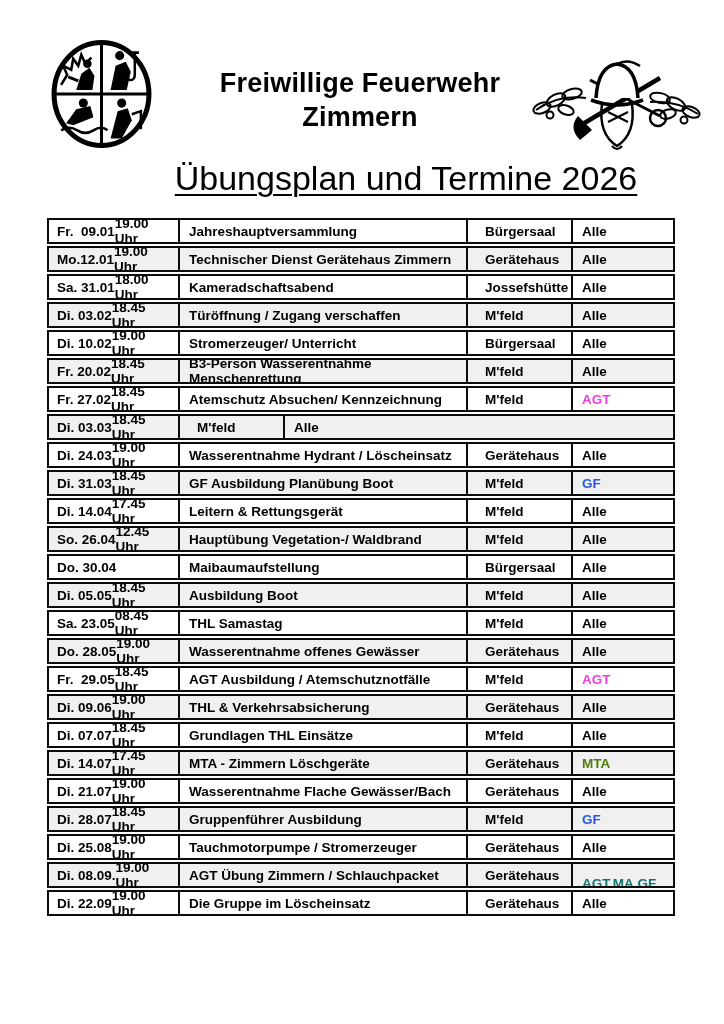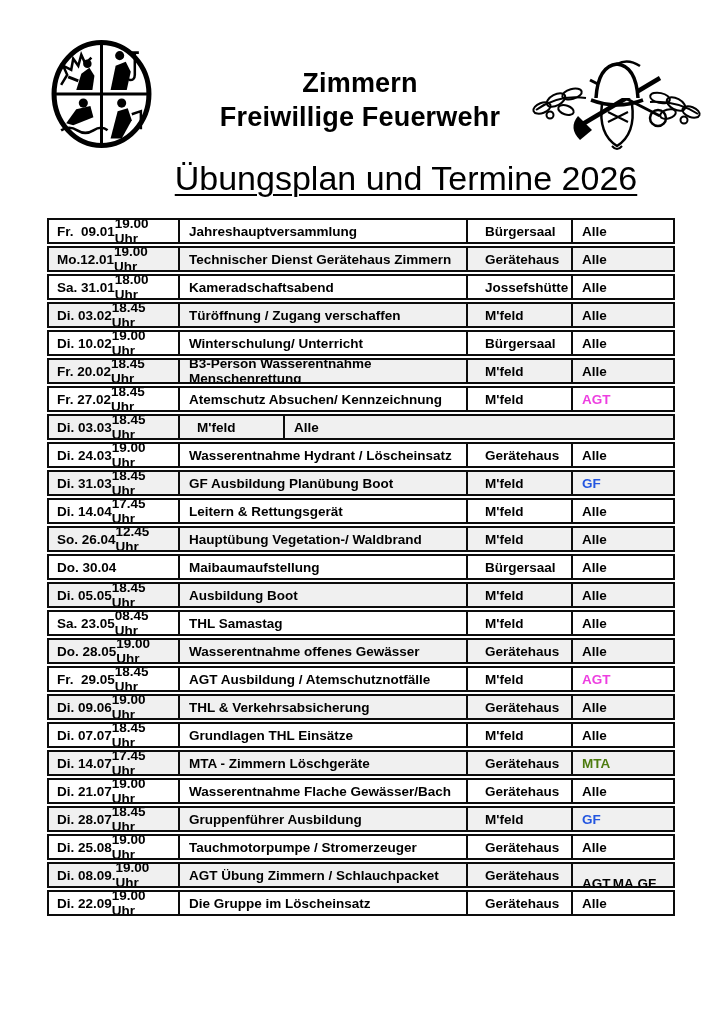--- a/index.html
+++ b/index.html
@@ -72,22 +72,22 @@
       <path d="M18,86 L28,72 L42,69 L45,80 L25,88 Z" fill="#000"></path>
       <path d="M13,93 q8,-5 16,0 q8,5 16,0 q8,-5 14,0" fill="none" stroke="#000" stroke-width="2.5"></path>
 
       <circle cx="73" cy="66" r="4.5" fill="#000"></circle>
       <path d="M62,101 L69,74 L79,71 L83,83 L73,101 Z" fill="#000"></path>
       <path d="M83,77 L92,74 L92,92" fill="none" stroke="#000" stroke-width="2.5"></path>
     </svg>
   </div>
 
   <div class="org-name">
+    <div>Freiwillige Feuerwehr</div>
     <div>Zimmern</div>
-    <div>Freiwillige Feuerwehr</div>
   </div>
 
   <div class="emblem">
     <svg viewBox="0 0 178 102" width="178" height="102" xmlns="http://www.w3.org/2000/svg" fill="none" stroke="#000">
 
       <path d="M8,58 Q30,42 58,46" stroke-width="2"></path>
       <ellipse cx="14" cy="56" rx="9" ry="5" stroke-width="2" transform="rotate(-20 14 56)"></ellipse>
       <ellipse cx="28" cy="48" rx="10" ry="5.5" stroke-width="2" transform="rotate(-28 28 48)"></ellipse>
       <ellipse cx="44" cy="42" rx="10" ry="5" stroke-width="2" transform="rotate(-15 44 42)"></ellipse>
       <ellipse cx="38" cy="58" rx="8" ry="4.5" stroke-width="2" transform="rotate(18 38 58)"></ellipse>
@@ -181,21 +181,21 @@
         <span style="color: rgb(0, 0, 0);">Alle</span>
       </div>
     </div>
 
     <div class="schedule-row">
       <div class="cell cell-date">
         <span class="d-day">Di. 10.02</span>
         <span>19.00 Uhr</span>
       </div>
       <div class="cell cell-event">
-        <span>Winterschulung/ Unterricht</span>
+        <span>Stromerzeuger/ Unterricht</span>
       </div>
       <div class="cell cell-location">
         <span>Bürgersaal</span>
       </div>
       <div class="cell cell-group">
         <span style="color: rgb(0, 0, 0);">Alle</span>
       </div>
     </div>
 
     <div class="schedule-row">
@@ -488,21 +488,21 @@
         <span class="d-day">Di. 08.09.</span>
         <span>19.00 Uhr</span>
       </div>
       <div class="cell cell-event">
         <span>AGT Übung Zimmern / Schlauchpacket</span>
       </div>
       <div class="cell cell-location">
         <span>Gerätehaus</span>
       </div>
       <div class="cell cell-group">
-        <span style="color: #000000; margin-top: 16px;">AGT,MA,GF</span>
+        <span style="color: #0f766e; margin-top: 16px;">AGT,MA,GF</span>
       </div>
     </div>
 
     <div class="schedule-row">
       <div class="cell cell-date">
         <span class="d-day">Di. 22.09</span>
         <span>19.00 Uhr</span>
       </div>
       <div class="cell cell-event">
         <span>Die Gruppe im Löscheinsatz</span>

